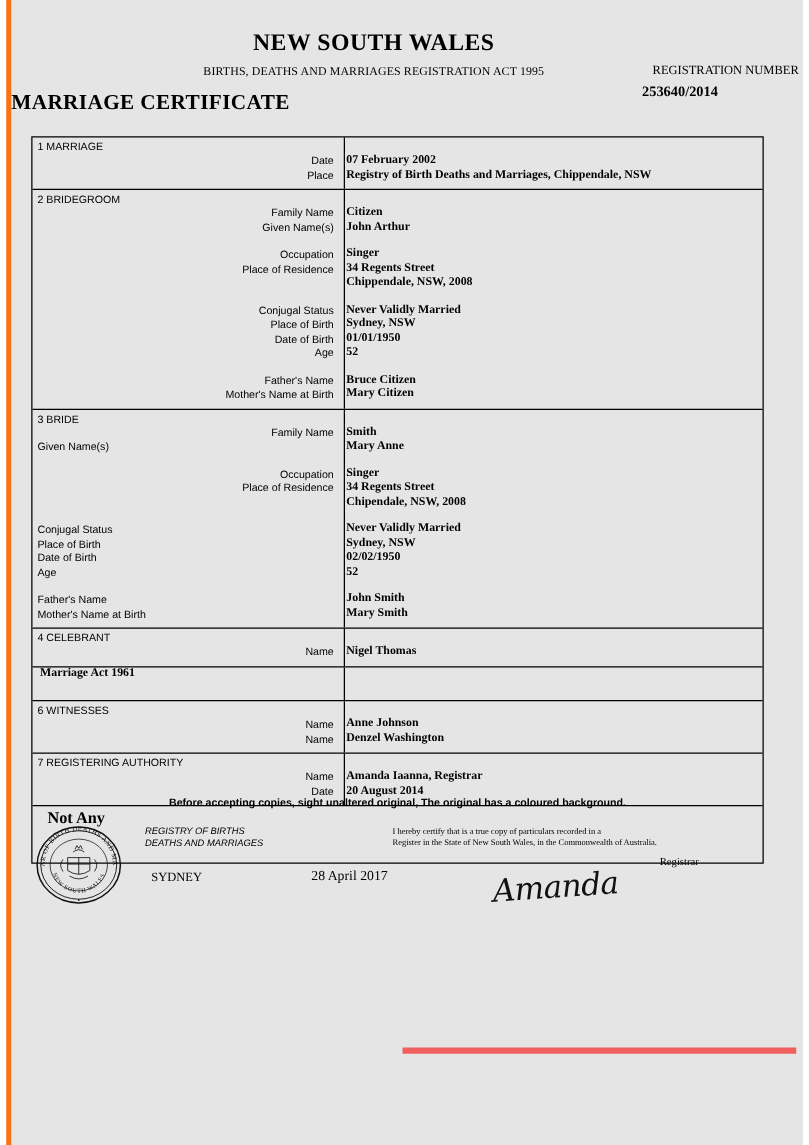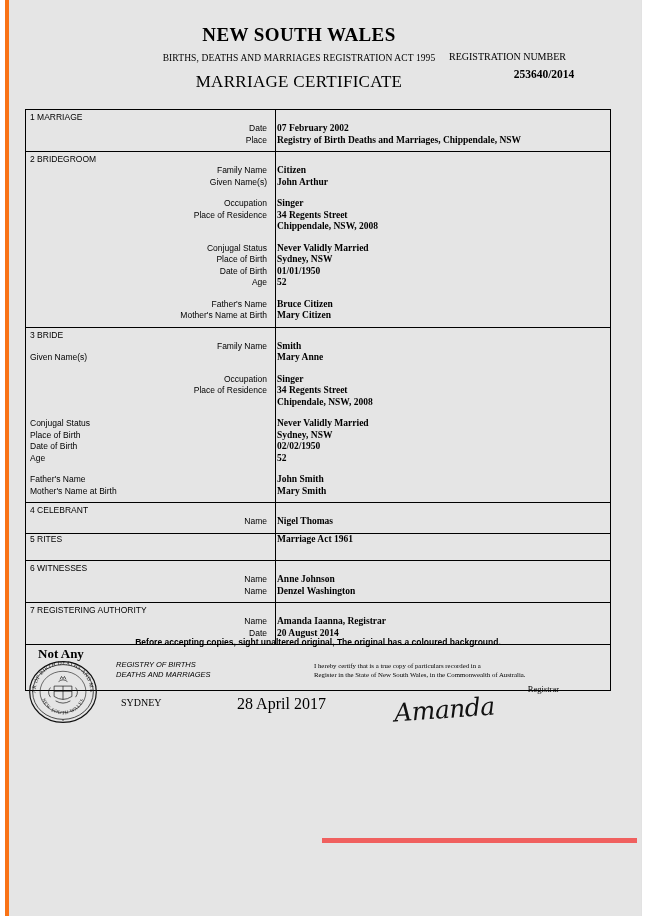--- a/index.html
+++ b/index.html
@@ -46,31 +46,31 @@
     left: 0; top: 53px; width: 580px;
     text-align: center;
     font-family: "Liberation Serif", serif;
     font-size: 9.5px;
     letter-spacing: 0.1px;
     color: #000;
   }
   .title-cert {
     position: absolute;
     left: 0; top: 72px; width: 580px;
-    text-align: center;
-    font-family: "Liberation Serif", serif;
-    font-weight: normal;
+    text-align: left;
+    font-family: "Liberation Serif", serif;
+    font-weight: bold;
     font-size: 17px;
     letter-spacing: 0.3px;
     color: #000;
   }
   .reg-label {
     position: absolute;
     left: 440px; top: 51px; width: 190px;
-    text-align: left;
+    text-align: right;
     font-family: "Liberation Serif", serif;
     font-size: 10px;
     color: #000;
   }
   .reg-number {
     position: absolute;
     left: 440px; top: 68px; width: 190px;
     text-align: center;
     font-family: "Liberation Serif", serif;
     font-weight: bold;
@@ -186,24 +186,24 @@
   .city {
     position: absolute;
     left: 112px;
     top: 697px;
     font-family: "Liberation Serif", serif;
     font-size: 10px;
     color: #000;
   }
   .issue-date {
     position: absolute;
-    left: 228px;
+    left: 240px;
     top: 695px;
     font-family: "Liberation Serif", serif;
-    font-size: 16px;
+    font-size: 11px;
     color: #000;
   }
   .certify {
     position: absolute;
     left: 305px;
     top: 661px;
     width: 320px;
     font-family: "Liberation Serif", serif;
     font-size: 6.8px;
     line-height: 9px;
@@ -388,21 +388,20 @@
       <div class="row">
         <div class="lbl">Name</div>
         <div class="val">Nigel Thomas</div>
       </div>
       <div class="spacer-sm"></div>
     </div>
 
     <div class="section">
       <div class="divider"></div>
       <div class="row">
-        <div class="lbl left">5 RITES</div>
         <div class="val">Marriage Act 1961</div>
       </div>
       <div class="spacer"></div>
       <div class="spacer-sm"></div>
     </div>
 
     <div class="section">
       <div class="divider"></div>
       <div class="sec-title">6 WITNESSES</div>
       <div class="row">

